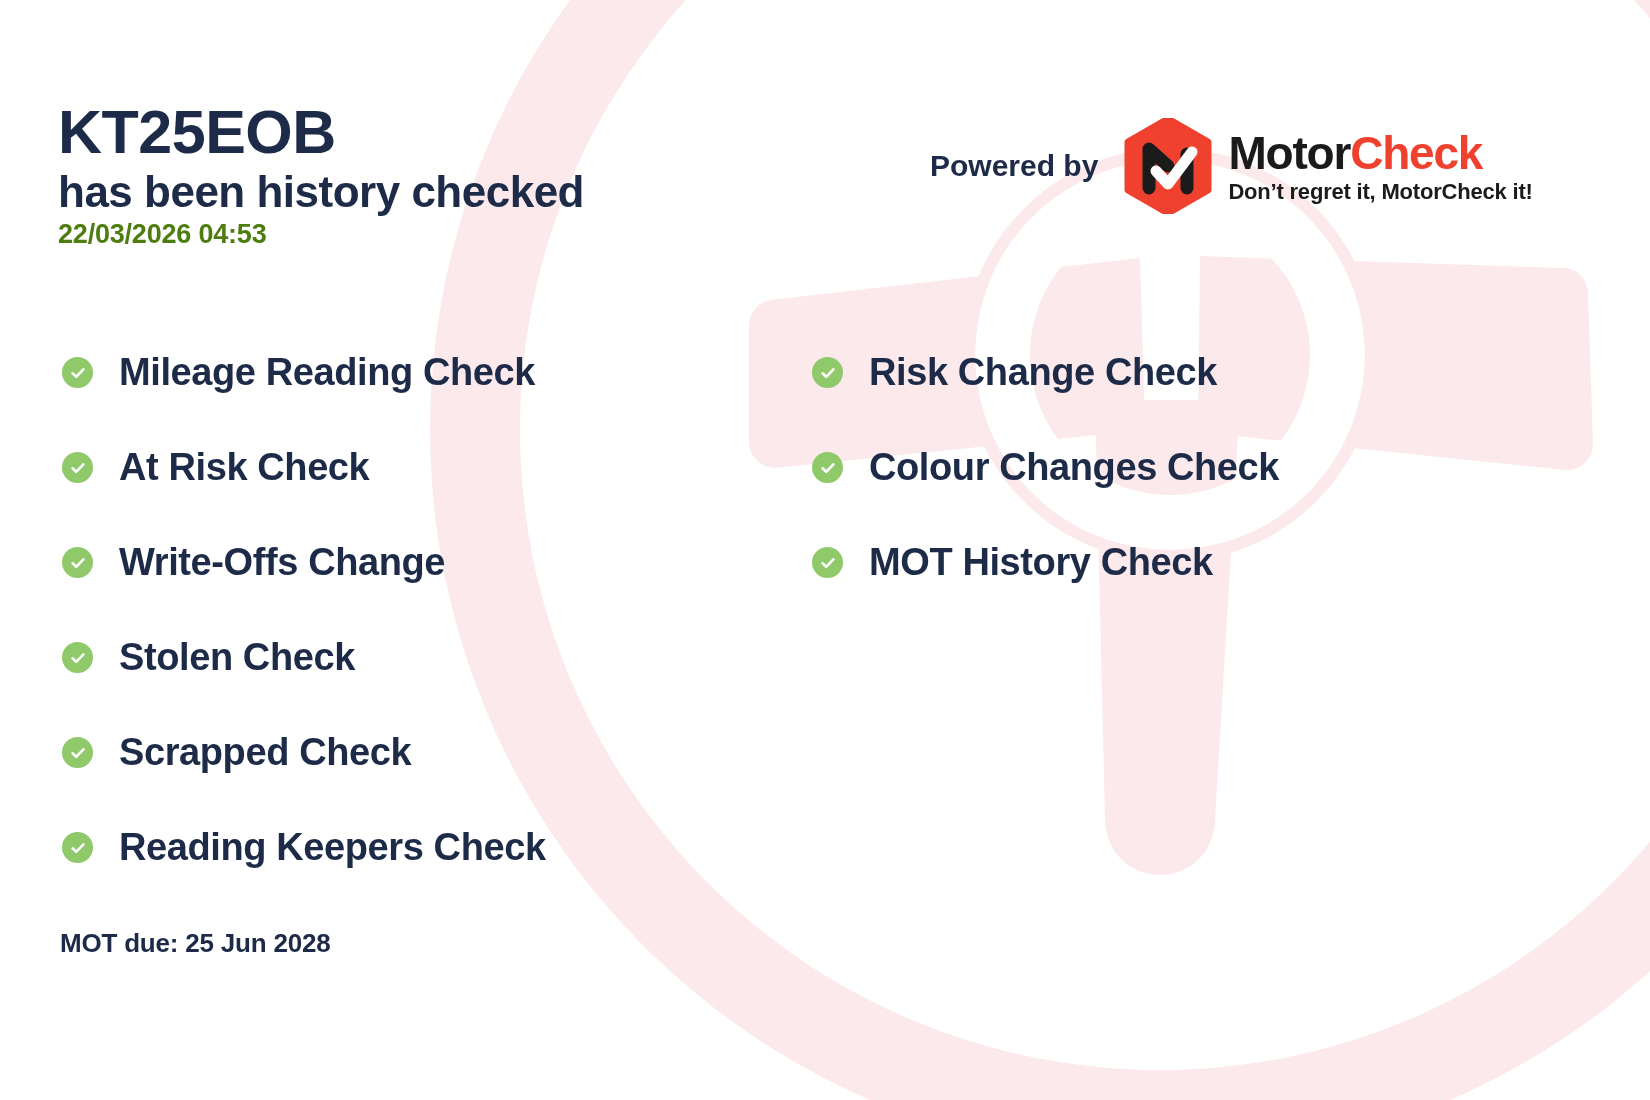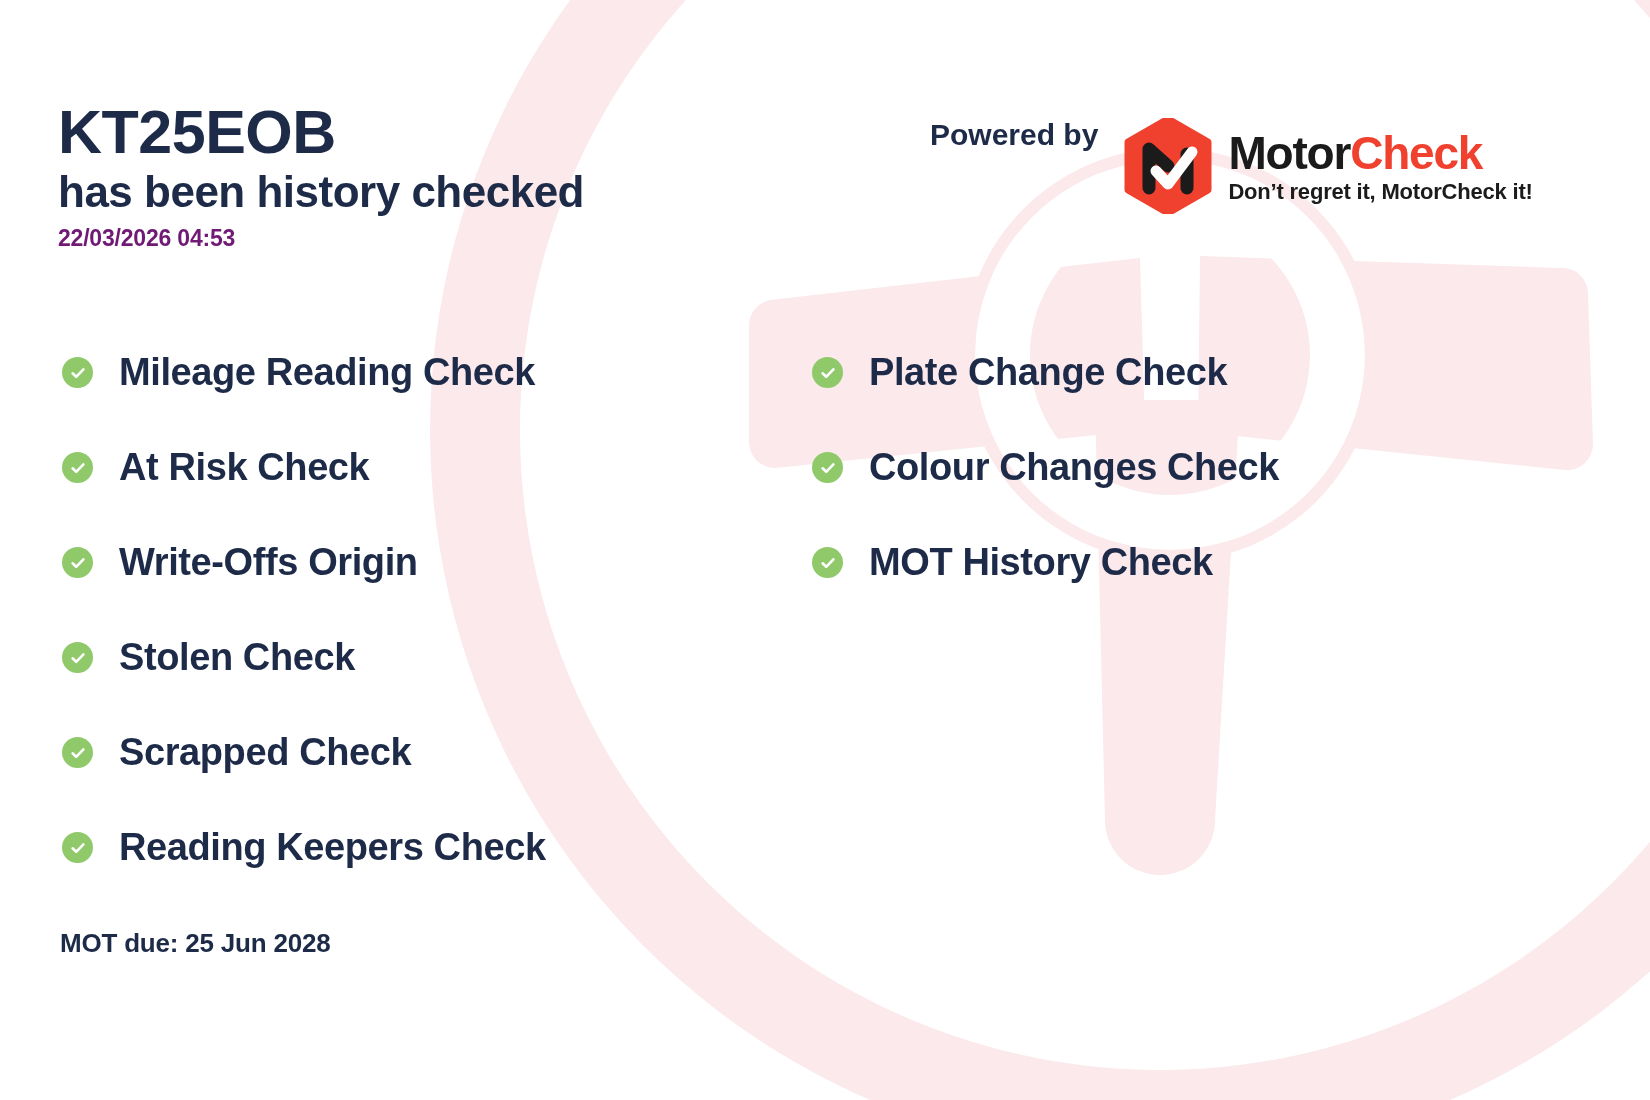--- a/index.html
+++ b/index.html
@@ -51,32 +51,32 @@
   #reg-subtitle {
     font-size:44px;
     font-weight:bold;
     color:#1d2b49;
     letter-spacing:-0.5px;
     line-height:1.2;
     margin-top:2px;
   }
 
   #reg-timestamp {
-    font-size:23px;
-    font-weight:bold;
-    color:#701a75;
-    margin-top:6px;
+    font-size:27px;
+    font-weight:bold;
+    color:#4d7c0f;
     letter-spacing:-0.2px;
   }
 
   
   #powered-block {
     position:absolute;
     left:930px; top:118px;
     display:flex;
+    align-items:center;
     gap:26px;
     z-index:6;
   }
 
   #powered-label {
     font-size:30px;
     font-weight:bold;
     color:#1d2b49;
     white-space:nowrap;
   }
@@ -251,21 +251,21 @@
             </svg>
           </span>
           <span class="check-label">At Risk Check</span>
         </div>
         <div class="check-item">
           <span class="check-icon">
             <svg width="18" height="18" viewBox="0 0 18 18">
               <path d="M3.6 9.3 L7.2 12.8 L14.4 5.4" stroke="#ffffff" stroke-width="2.6" fill="none" stroke-linecap="round" stroke-linejoin="round"></path>
             </svg>
           </span>
-          <span class="check-label">Write-Offs Origin</span>
+          <span class="check-label">Write-Offs Change</span>
         </div>
         <div class="check-item">
           <span class="check-icon">
             <svg width="18" height="18" viewBox="0 0 18 18">
               <path d="M3.6 9.3 L7.2 12.8 L14.4 5.4" stroke="#ffffff" stroke-width="2.6" fill="none" stroke-linecap="round" stroke-linejoin="round"></path>
             </svg>
           </span>
           <span class="check-label">Stolen Check</span>
         </div>
         <div class="check-item">
@@ -285,21 +285,21 @@
           <span class="check-label">Reading Keepers Check</span>
         </div>
       </div>
     <div id="col-right" class="check-col">
         <div class="check-item">
           <span class="check-icon">
             <svg width="18" height="18" viewBox="0 0 18 18">
               <path d="M3.6 9.3 L7.2 12.8 L14.4 5.4" stroke="#ffffff" stroke-width="2.6" fill="none" stroke-linecap="round" stroke-linejoin="round"></path>
             </svg>
           </span>
-          <span class="check-label">Plate Change Check</span>
+          <span class="check-label">Risk Change Check</span>
         </div>
         <div class="check-item">
           <span class="check-icon">
             <svg width="18" height="18" viewBox="0 0 18 18">
               <path d="M3.6 9.3 L7.2 12.8 L14.4 5.4" stroke="#ffffff" stroke-width="2.6" fill="none" stroke-linecap="round" stroke-linejoin="round"></path>
             </svg>
           </span>
           <span class="check-label">Colour Changes Check</span>
         </div>
         <div class="check-item">

